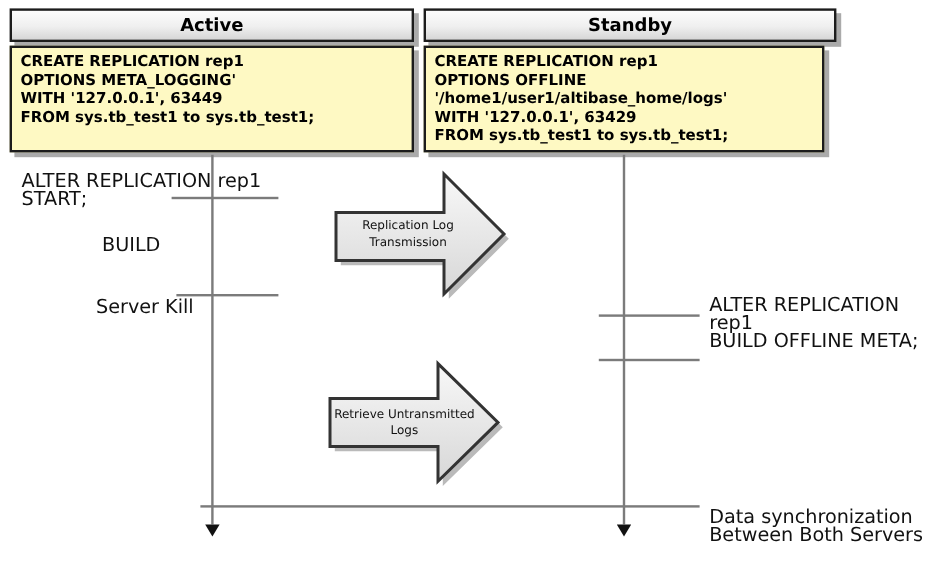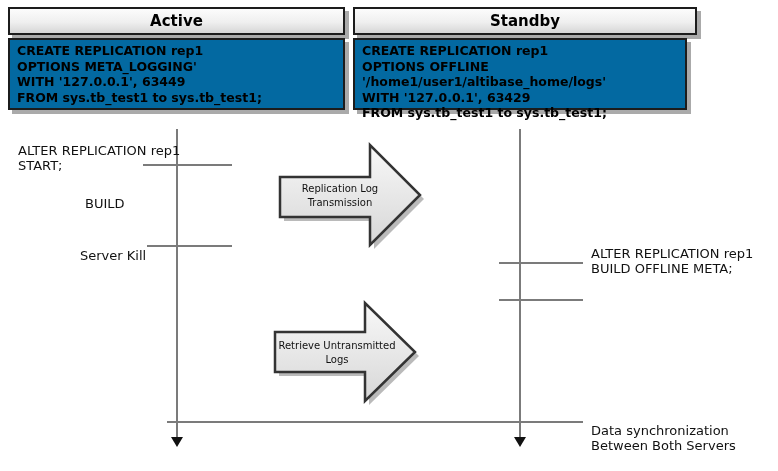--- a/index.html
+++ b/index.html
@@ -23,23 +23,23 @@
     box-shadow: 4px 4px 0 #aaaaaa;
     display: flex;
     align-items: center;
     justify-content: center;
     font-weight: bold;
     font-size: 15px;
     color: #000;
   }
   .sqlbox {
     position: absolute;
-    height: 72px;
+    height: 89px;
     border: 2px solid #1c1c1c;
-    background: #0369a1;
+    background: #fef9c3;
     box-shadow: 4px 4px 0 #aaaaaa;
     padding: 3px 7px;
     font-weight: bold;
     font-size: 12.5px;
     line-height: 15.5px;
     color: #000;
     white-space: pre-line;
   }
   .hdr-active   { left: 8px;   top: 7px;  width: 337px; }
   .hdr-standby  { left: 353px; top: 7px;  width: 344px; }
@@ -61,21 +61,21 @@
     position: absolute;
     width: 0; height: 0;
     border-left: 6px solid transparent;
     border-right: 6px solid transparent;
     border-top: 10px solid #111111;
   }
 
   
   .evt {
     position: absolute;
-    font-size: 13px;
+    font-size: 16px;
     line-height: 15px;
     color: #111;
     white-space: pre-line;
   }
 
   
   .blockarrow { position: absolute; }
   .arrow-label {
     position: absolute;
     text-align: center;

